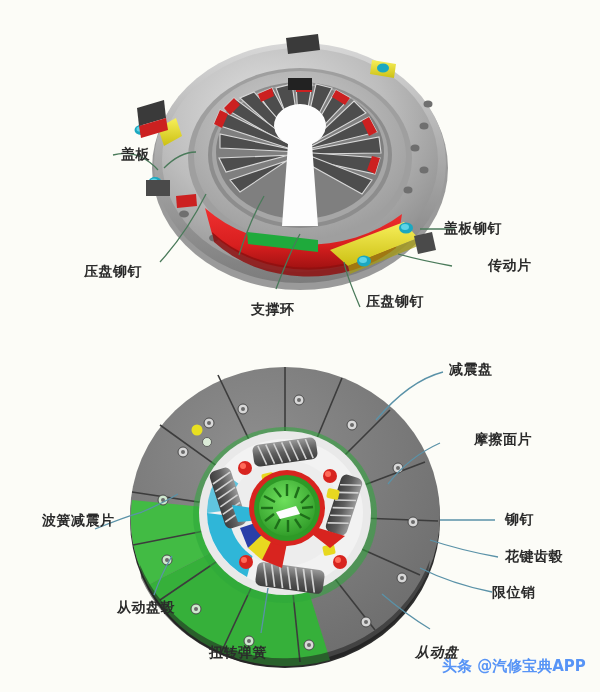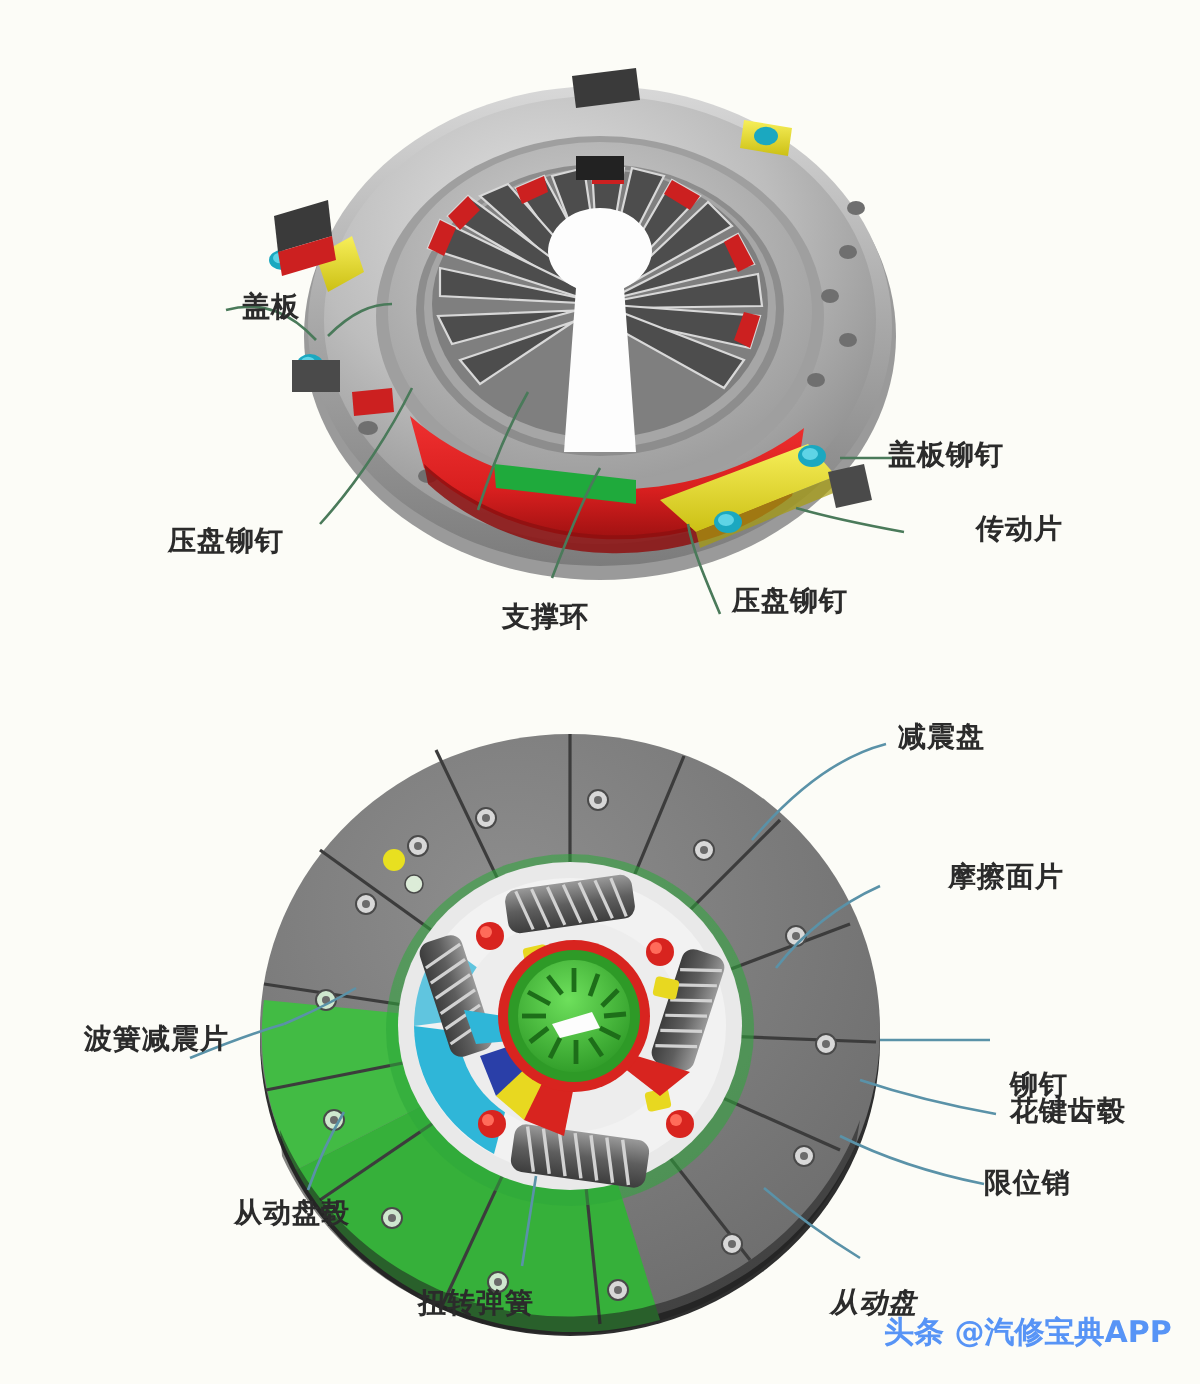--- a/index.html
+++ b/index.html
@@ -389,21 +389,21 @@
       <path d="M 430 629 C 412 618 396 606 382 594"></path>
       <path d="M 261 633 C 264 614 266 600 268 588"></path>
       <path d="M 154 595 C 160 578 166 566 172 556"></path>
       <path d="M 95 529 C 112 522 128 516 142 512"></path>
       <path d="M 142 512 C 156 506 168 500 178 494"></path>
     </g>
   </svg>
 
   <div class="lbl" style="left:449px;top:362px;">减震盘</div>
   <div class="lbl" style="left:474px;top:432px;">摩擦面片</div>
-  <div class="lbl" style="left:505px;top:512px;margin-top:24px;">铆钉</div>
+  <div class="lbl" style="left:505px;top:512px;">铆钉</div>
   <div class="lbl" style="left:505px;top:549px;">花键齿毂</div>
   <div class="lbl" style="left:492px;top:585px;">限位销</div>
   <div class="lbl" style="left:415px;top:645px;font-style:italic;">从动盘</div>
   <div class="lbl" style="left:209px;top:645px;">扭转弹簧</div>
   <div class="lbl" style="left:117px;top:600px;">从动盘毂</div>
   <div class="lbl" style="left:42px;top:513px;">波簧减震片</div>
 
   <div class="wm" style="left:442px;top:657px;">头条 @汽修宝典APP</div>
 
 </div>

